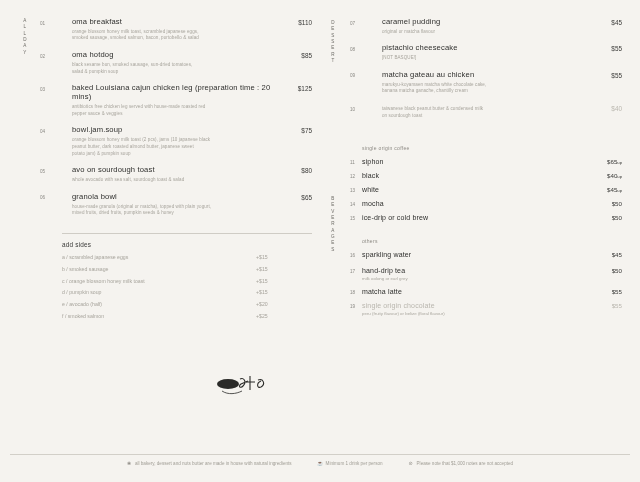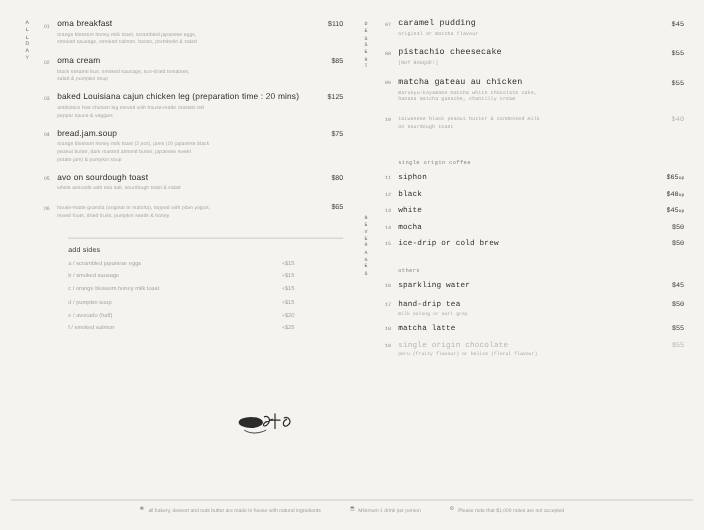--- a/index.html
+++ b/index.html
@@ -25,21 +25,21 @@
   .columns {
     display: flex;
     gap: 14px;
     height: 418px;
   }
   .col {
     position: relative;
     flex: 1 1 50%;
   }
   .col.left { padding-left: 22px; }
-  .col.right { padding-left: 24px; font-family: Liberation Mono, monospace; }
+  .col.right { padding-left: 24px; }
 
   
   .vlabel {
     position: absolute;
     left: 0;
     top: 0;
     width: 14px;
     font-size: 4.6px;
     line-height: 1.38;
     letter-spacing: 0.4px;
@@ -57,21 +57,21 @@
     align-items: flex-start;
     margin-bottom: 9px;
   }
   .item .num {
     width: 12px;
     flex: 0 0 12px;
     font-size: 4.6px;
     color: #8b8984;
     padding-top: 2.5px;
   }
-  .item .body { flex: 1 1 auto; padding-right: 6px; }
+  .item .body { flex: 1 1 auto; padding-right: 6px; margin-left: 20px; }
   .item .name {
     font-size: 7.6px;
     line-height: 1.15;
     color: #2f2f2d;
     letter-spacing: 0.15px;
   }
   .item .name.light { color: #b9b6ae; }
   .item .desc {
     font-size: 4.5px;
     line-height: 1.5;
@@ -212,60 +212,61 @@
           <div class="name">oma breakfast</div>
           <div class="desc" style="white-space:pre-line">orange blossom honey milk toast, scrambled japanese eggs,
 smoked sausage, smoked salmon, bacon, portobello &amp; salad</div>
         </div>
         <div class="price">$110</div>
       </div>
 
       <div class="item">
         <div class="num">02</div>
         <div class="body">
-          <div class="name">oma cream</div>
+          <div class="name">oma hotdog</div>
           <div class="desc" style="white-space:pre-line">black sesame bun, smoked sausage, sun-dried tomatoes,
 salad &amp; pumpkin soup</div>
         </div>
         <div class="price">$85</div>
       </div>
 
       <div class="item">
         <div class="num">03</div>
         <div class="body">
           <div class="name">baked Louisiana cajun chicken leg (preparation time : 20 mins)</div>
           <div class="desc" style="white-space:pre-line">antibiotics free chicken leg served with house-made roasted red
 pepper sauce &amp; veggies</div>
         </div>
         <div class="price">$125</div>
       </div>
 
       <div class="item">
         <div class="num">04</div>
         <div class="body">
-          <div class="name">bread.jam.soup</div>
+          <div class="name">bowl.jam.soup</div>
           <div class="desc" style="white-space:pre-line">orange blossom honey milk toast (2 pcs), jams (10 japanese black
 peanut butter, dark roasted almond butter, japanese sweet
 potato jam) &amp; pumpkin soup</div>
         </div>
         <div class="price">$75</div>
       </div>
 
       <div class="item">
         <div class="num">05</div>
         <div class="body">
           <div class="name">avo on sourdough toast</div>
           <div class="desc" style="white-space:pre-line">whole avocado with sea salt, sourdough toast &amp; salad</div>
         </div>
         <div class="price">$80</div>
       </div>
 
       <div class="item">
         <div class="num">06</div>
         <div class="body">
+          <div class="name">granola bowl</div>
           <div class="desc" style="white-space:pre-line">house-made granola (original or matcha), topped with plain yogurt,
 mixed fruits, dried fruits, pumpkin seeds &amp; honey</div>
         </div>
         <div class="price">$65</div>
       </div>
 
       <div class="sides">
         <div class="hr"></div>
         <div class="title">add sides</div>
 

